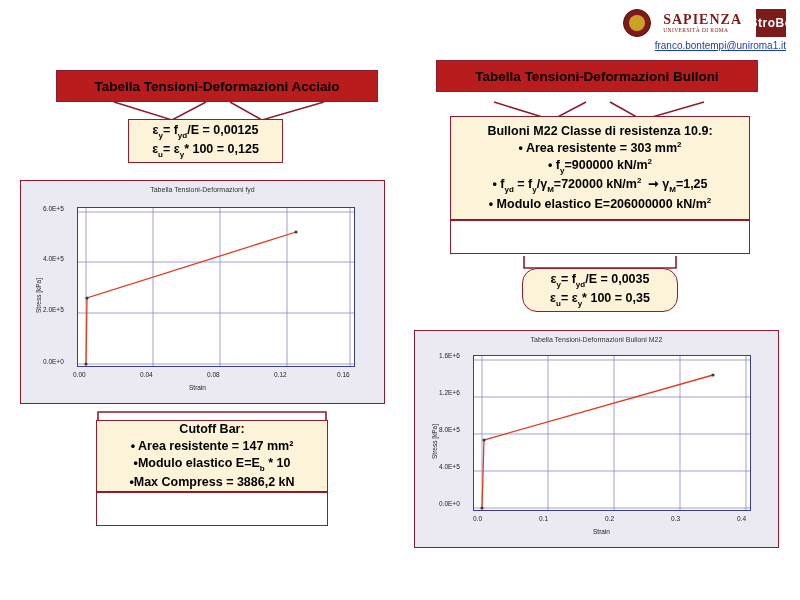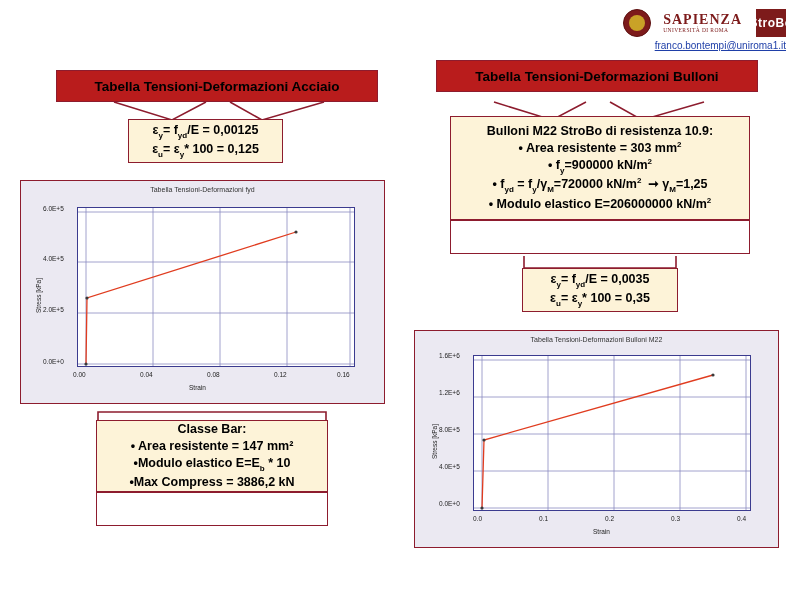--- a/index.html
+++ b/index.html
@@ -230,48 +230,48 @@
 
     <div class="axis-title" style="left:168px; top:203px;">Strain</div>
     <div class="axis-title rot" style="left:14px; top:132px;">Stress [kPa]</div>
   </div>
 
   <svg class="legpoly" style="left:96px; top:408px; width:232px; height:16px;" viewBox="0 0 232 16">
     <path d="M2 14 L2 4 L230 4 L230 14" fill="none" stroke="#8d1c2e" stroke-width="1.6"></path>
   </svg>
 
   <div class="callout" style="left:96px; top:420px; width:232px; height:72px; padding:4px 0;">
-    <div class="line">Classe Bar:</div>
+    <div class="line">Cutoff Bar:</div>
     <div class="line">• Area resistente = 147 mm²</div>
     <div class="line">•Modulo elastico  E=E<sub>b</sub> * 10</div>
     <div class="line">•Max Compress = 3886,2 kN</div>
   </div>
   <div class="callout plain" style="left:96px; top:492px; width:232px; height:34px;"></div>
 
   <div class="banner" style="left:436px; top:60px; width:320px; height:30px;">Tabella Tensioni-Deformazioni Bulloni</div>
 
   <svg class="legpoly" style="left:490px; top:100px; width:220px; height:24px;" viewBox="0 0 220 24">
     <path d="M4 2 L62 20 L96 2" fill="none" stroke="#8d1c2e" stroke-width="1.6"></path>
     <path d="M120 2 L152 20 L214 2" fill="none" stroke="#8d1c2e" stroke-width="1.6"></path>
   </svg>
 
   <div class="callout" style="left:450px; top:116px; width:300px; height:104px; padding:4px 0;">
-    <div class="line">Bulloni M22  StroBo di resistenza 10.9:</div>
+    <div class="line">Bulloni M22  Classe di resistenza 10.9:</div>
     <div class="line">• Area resistente = 303 mm<sup>2</sup></div>
     <div class="line">• f<sub>y</sub>=900000 kN/m<sup>2</sup></div>
     <div class="line">• f<sub>yd</sub> = f<sub>y</sub>/γ<sub>M</sub>=720000 kN/m<sup>2</sup> &nbsp;➞ γ<sub>M</sub>=1,25</div>
     <div class="line">• Modulo elastico  E=206000000 kN/m<sup>2</sup></div>
   </div>
   <div class="callout plain" style="left:450px; top:220px; width:300px; height:34px;"></div>
 
   <svg class="legpoly" style="left:522px; top:254px; width:156px; height:18px;" viewBox="0 0 156 18">
     <path d="M2 2 L2 14 L154 14 L154 2" fill="none" stroke="#8d1c2e" stroke-width="1.6"></path>
   </svg>
 
-  <div class="callout" style="left:522px; top:268px; width:156px; height:44px;">
+  <div class="callout" style="left:522px; top:268px; width:156px; height:44px;border-radius:15px;">
     <div class="line">
       ε<sub>y</sub>= f<sub>yd</sub>/E = 0,0035
     </div>
     <div class="line">
       ε<sub>u</sub>= ε<sub>y</sub>* 100 = 0,35
     </div>
   </div>
 
   <div class="chartbox" style="left:414px; top:330px; width:365px; height:218px;">
     <div class="chart-title">Tabella Tensioni-Deformazioni Bulloni M22</div>

